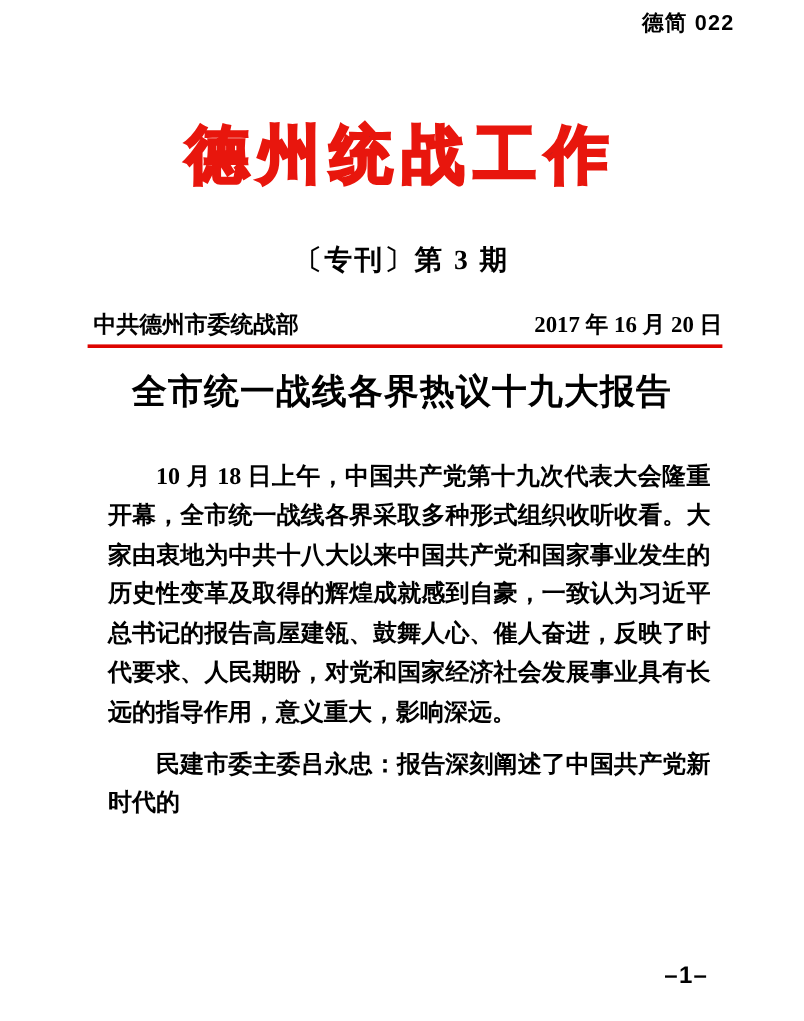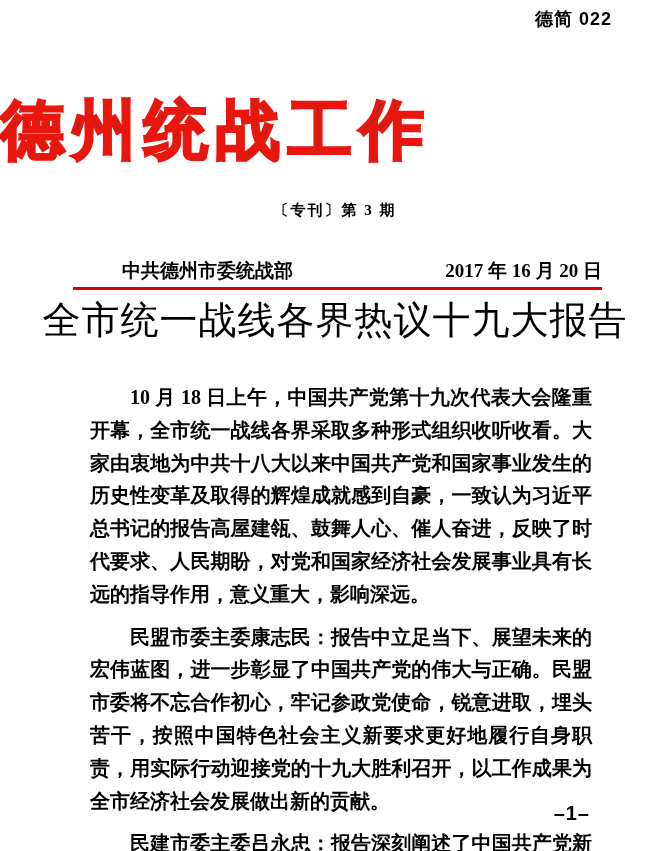--- a/index.html
+++ b/index.html
@@ -21,68 +21,67 @@
     font-size: 18px;
     font-weight: 700;
     letter-spacing: 1px;
     color: #000000;
   }
   .masthead {
     position: absolute;
     top: 84px;
     left: 0;
     width: 100%;
-    text-align: left;
+    text-align: center;
     font-family: "DejaVu Sans", "Liberation Sans", sans-serif;
-    font-size: 64px;
+    font-size: 52px;
     line-height: 92px;
     font-weight: 900;
     letter-spacing: 8px;
     color: #0c4a6e;
     -webkit-text-stroke: 2.5px #e8160d;
     white-space: nowrap;
   }
   .issue-line {
     position: absolute;
     top: 201px;
     left: 0;
     width: 100%;
     text-align: center;
-    font-size: 15px;
+    font-size: 23px;
     font-weight: 700;
     letter-spacing: 2px;
   }
   .header-row {
     position: absolute;
     top: 258px;
     left: 78px;
     right: 68px;
     display: flex;
     justify-content: space-between;
     align-items: baseline;
     font-size: 19px;
     font-weight: 700;
-    margin-left: 44px;
   }
   .red-rule {
     position: absolute;
     top: 287px;
     left: 73px;
     right: 68px;
     height: 3px;
     background: #dd0400;
   }
   .headline {
     position: absolute;
-    top: 295px;
+    top: 307px;
     left: 0;
     width: 100%;
     text-align: center;
-    font-size: 38px;
-    font-weight: 400;
+    font-size: 29px;
+    font-weight: 700;
     letter-spacing: 1px;
   }
   .body-text {
     position: absolute;
     top: 371px;
     left: 80px;
     width: 522px;
     font-size: 20px;
     line-height: 32.8px;
     text-align: justify;
@@ -117,19 +116,18 @@
     <span>中共德州市委统战部</span>
     <span>2017 年 16 月 20 日</span>
   </div>
 
   <div class="red-rule"></div>
 
   <div class="headline">全市统一战线各界热议十九大报告</div>
 
   <div class="body-text">
     <p>10 月 18 日上午，中国共产党第十九次代表大会隆重开幕，全市统一战线各界采取多种形式组织收听收看。大家由衷地为中共十八大以来中国共产党和国家事业发生的历史性变革及取得的辉煌成就感到自豪，一致认为习近平总书记的报告高屋建瓴、鼓舞人心、催人奋进，反映了时代要求、人民期盼，对党和国家经济社会发展事业具有长远的指导作用，意义重大，影响深远。</p>
-    <p>民盟市委主委康志民：报告中立足当下、展望未来的宏伟蓝图，进一步彰显了中国共产党的伟大与正确。民盟市委将不忘合作初心，牢记参政党使命，锐意进取，埋头苦干，按照中国特色社会主义新要求更好地履行自身职责，用实际行动迎接党的十九大胜利召开，以工作成果为全市经济社会发展做出新的贡献。</p>
     <p>民建市委主委吕永忠：报告深刻阐述了中国共产党新时代的</p>
   </div>
 
   <div class="page-number">–1–</div>
 
 </div>
 
 </body></html>

